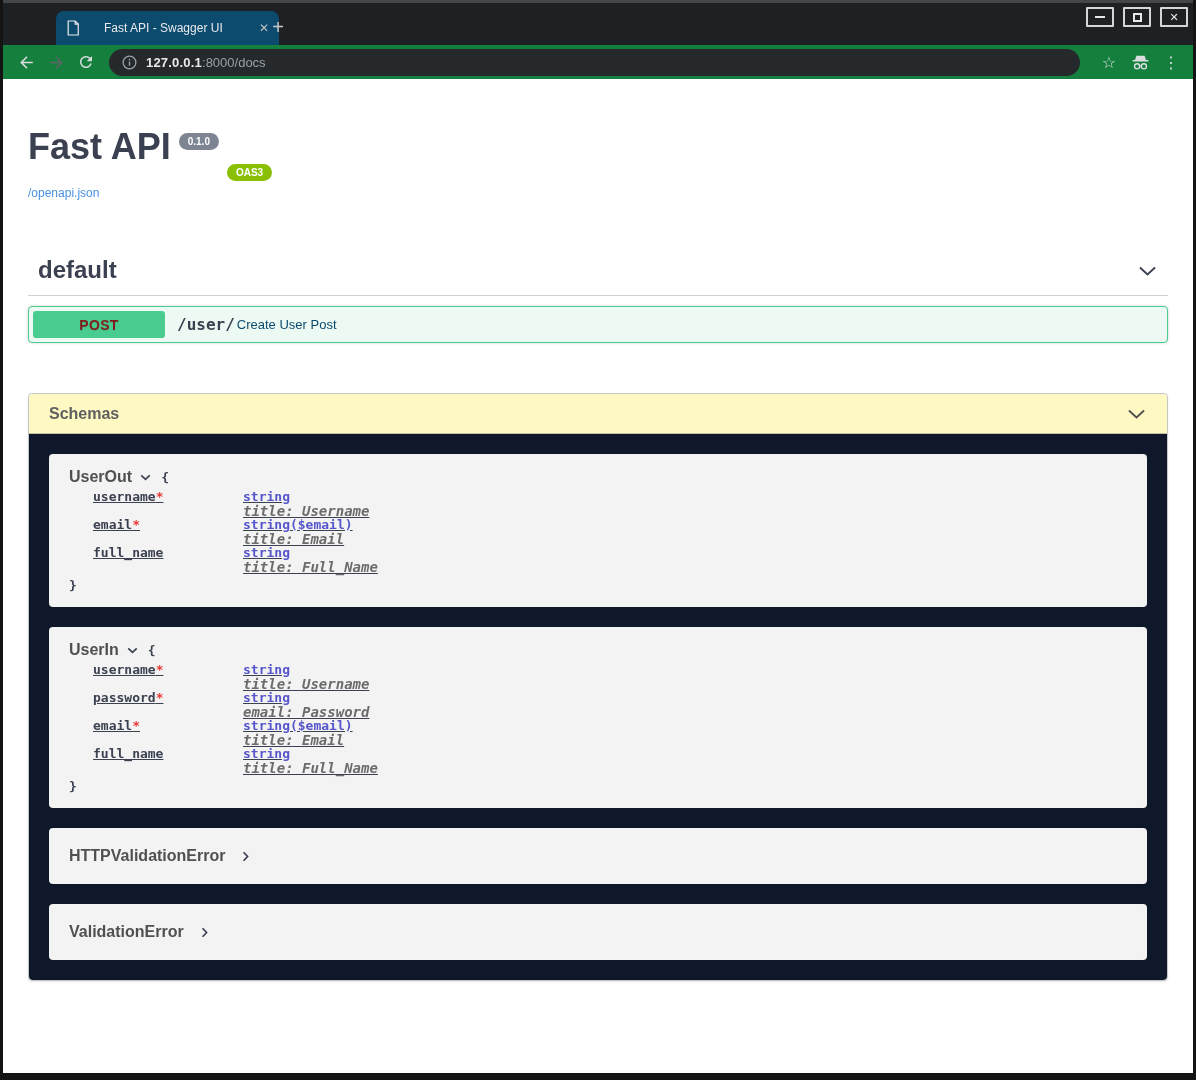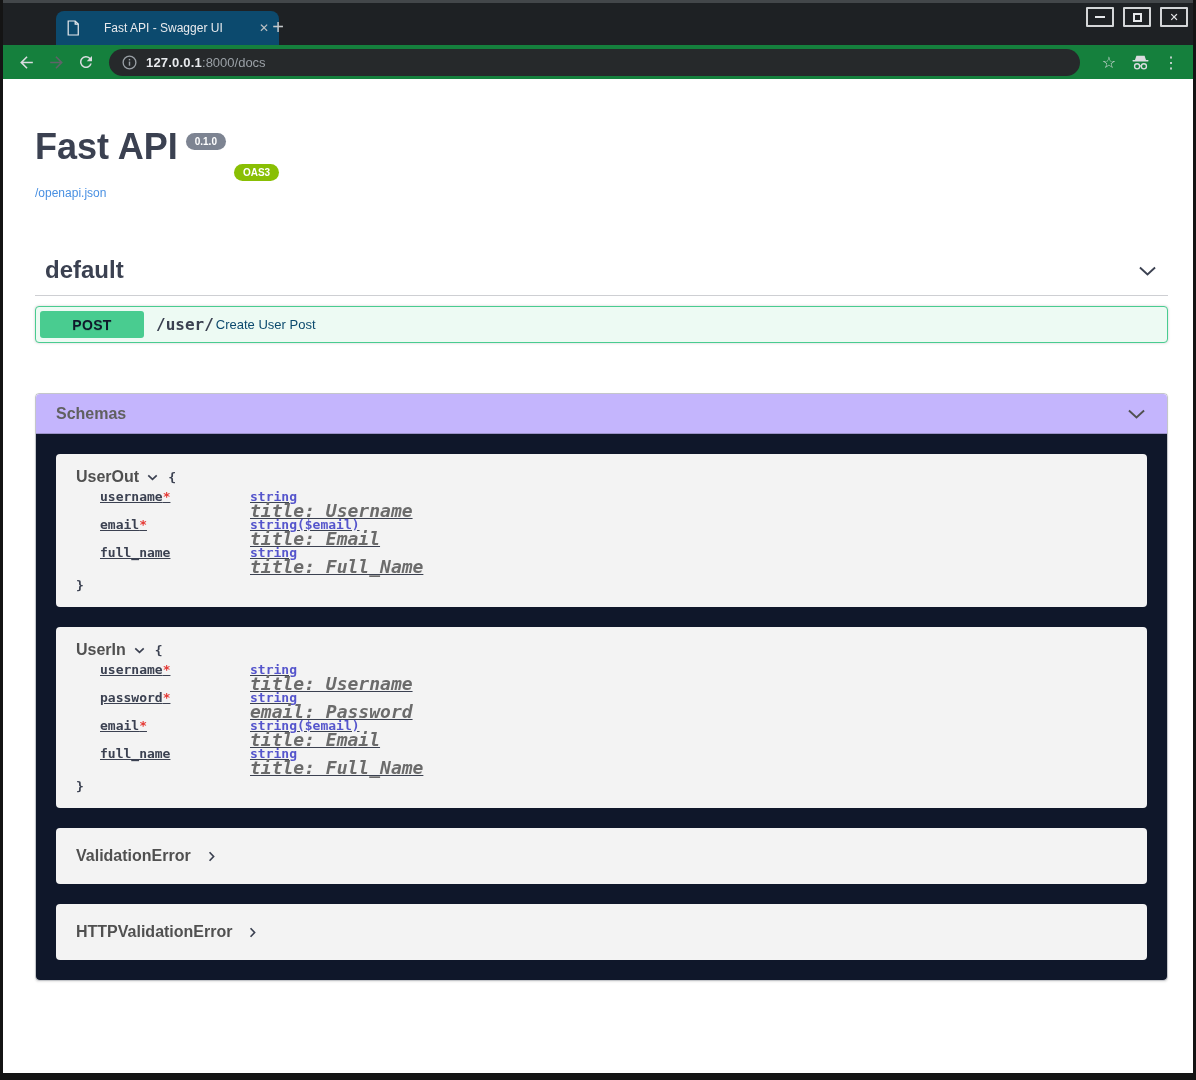--- a/index.html
+++ b/index.html
@@ -18,63 +18,63 @@
   .newtab { position:absolute; left:262px; bottom:5px; width:26px; height:26px; color:#c6c9cc; font-size:20px; display:flex; align-items:center; justify-content:center; border-radius:50%; }
 
   .toolbar { height:34px; background:#15803d; display:flex; align-items:center; padding:0 10px; }
   .nav-btn { width:26px; height:26px; display:flex; align-items:center; justify-content:center; margin-right:4px; }
   .urlbar { flex:1; height:27px; background:#26292b; border-radius:14px; margin:0 10px 0 6px; display:flex; align-items:center; padding:0 13px; gap:9px; font-size:13px; }
   .urlbar .host { color:#e8eaed; font-weight:bold; letter-spacing:.2px; }
   .urlbar .upath { color:#9aa0a6; }
   .tool-icn { color:#dadce0; display:flex; align-items:center; justify-content:center; width:24px; height:24px; margin-left:7px; font-size:16px; }
 
   
-  .page { height:994px; background:#ffffff; overflow:hidden;padding-left:7px; }
+  .page { height:994px; background:#ffffff; overflow:hidden; }
   .swagger { padding:0 25px; color:#3b4151; }
 
   .info { padding-top:48px; }
   .title-row { display:flex; align-items:flex-start; }
   .title-row h1 { font-size:36px; line-height:40px; font-weight:bold; color:#3b4151; }
   .badge { font-size:10px; font-weight:bold; color:#fff; border-radius:57px; padding:3px 9px; margin-left:8px; margin-top:6px; display:inline-block; }
   .badge.ver { background:#7d8492; }
   .badge.oas { background:#89bf04;margin-top:37px; }
   .spec-link { display:inline-block; margin-top:5px; font-size:12px; color:#4990e2; text-decoration:none; cursor:pointer; }
 
   .tag-section { margin-top:56px;text-align:right; }
   .tag-header { display:flex; align-items:center; justify-content:space-between; padding:0 10px 12px 10px; border-bottom:1px solid rgba(59,65,81,.25); cursor:pointer; }
   .tag-header h3 { font-size:24px; line-height:26px; color:#3b4151; font-weight:bold; }
   .chev { display:flex; align-items:center; }
 
   .opblock { margin-top:10px; border:1px solid #49cc90; background:#edfaf3; border-radius:4px; box-shadow:0 0 3px rgba(0,0,0,.19); padding:4px; display:flex; align-items:center; cursor:pointer; }
-  .method { background:#49cc90; color:#0f172a; font-weight:bold; font-size:14px; border-radius:3px; width:104px; height:27px; display:flex; align-items:center; justify-content:center; text-shadow:0 1px 0 rgba(0,0,0,.1); letter-spacing:.3px; }
+  .method { background:#49cc90; color:#7f1d1d; font-weight:bold; font-size:14px; border-radius:3px; width:132px; height:27px; display:flex; align-items:center; justify-content:center; text-shadow:0 1px 0 rgba(0,0,0,.1); letter-spacing:.3px; }
   .op-path { font-family:"DejaVu Sans Mono", monospace; font-weight:bold; font-size:16px; color:#3b4151; margin-left:12px; }
   .op-summary { font-size:13px; color:#0c4a6e; margin-left:2px; }
 
   .models { margin-top:50px; border:1px solid rgba(59,65,81,.3); border-radius:4px; box-shadow:0 1px 2px rgba(0,0,0,.1); }
-  .models-header { display:flex; align-items:center; justify-content:space-between; padding:9px 20px; background:#c4b5fd; border-bottom:1px solid rgba(59,65,81,.3); border-radius:4px 4px 0 0; cursor:pointer; }
+  .models-header { display:flex; align-items:center; justify-content:space-between; padding:9px 20px; background:#fef9c3; border-bottom:1px solid rgba(59,65,81,.3); border-radius:4px 4px 0 0; cursor:pointer; }
   .models-header h4 { font-size:16px; color:#606060; font-weight:bold; }
   .models-body { padding:20px; background:#0f172a; border-radius:0 0 4px 4px; }
 
   .model-box { background:#f3f3f3; border-radius:4px; padding:14px 20px; margin-bottom:20px; }
   .model-box:last-child { margin-bottom:0; }
   .model-box.collapsed { height:56px; display:flex; align-items:center; padding:0 20px; }
   .model-title { display:flex; align-items:center; cursor:pointer; }
   .mname { font-size:16px; font-weight:bold; color:#505050; }
   .chev-sm { display:flex; align-items:center; margin-left:7px; }
   .brace { font-family:"DejaVu Sans Mono", monospace; font-weight:bold; font-size:13px; color:#3b4151; }
   .model-title .brace { margin-left:9px; }
   .brace.close { margin-top:4px; }
 
   .props { margin:4px 0 0 24px;text-decoration:underline; }
   .prop-row { display:flex; }
   .prop-name { width:150px; font-family:"DejaVu Sans Mono", monospace; font-weight:bold; font-size:13px; line-height:14px; color:#3b4151; }
   .star { color:#e53935; }
   .prop-def { display:flex; flex-direction:column; }
   .prop-type { font-family:"DejaVu Sans Mono", monospace; font-weight:bold; font-size:13px; line-height:14px; color:#5555cc; }
-  .prop-title { font-family:"DejaVu Sans Mono", monospace; font-weight:bold; font-style:italic; font-size:18px; line-height:14px; color:#6b6b6b; }
+  .prop-title { font-family:"DejaVu Sans Mono", monospace; font-weight:bold; font-style:italic; font-size:14px; line-height:14px; color:#6b6b6b; }
 </style>
 </head>
 <body>
 
 <div class="window">
 
   <div class="titlebar">
     <div class="win-controls">
       <div class="win-btn">
           <span class="glyph-min"></span>
@@ -251,39 +251,39 @@
                     <span class="prop-type">string</span>
                     <span class="prop-title">title: Full_Name</span>
                   </span>
               </div>
             </div>
             <div class="brace close">}</div>
           </div>
 
           <div class="model-box collapsed">
             <div class="model-title">
+              <span class="mname">HTTPValidationError</span>
+              <span class="chev-sm" style="margin-left:14px;">
+                <svg width="13" height="13" viewBox="0 0 20 20">
+                    <path d="M7 3.5 13.2 10 7 16.5" fill="none" stroke="#3b4151" stroke-width="2.6"></path>
+                  </svg>
+              </span>
+            </div>
+          </div>
+
+          <div class="model-box collapsed">
+            <div class="model-title">
               <span class="mname">ValidationError</span>
               <span class="chev-sm" style="margin-left:14px;">
                 <svg width="13" height="13" viewBox="0 0 20 20">
                     <path d="M7 3.5 13.2 10 7 16.5" fill="none" stroke="#3b4151" stroke-width="2.6"></path>
                   </svg>
               </span>
             </div>
           </div>
 
-          <div class="model-box collapsed">
-            <div class="model-title">
-              <span class="mname">HTTPValidationError</span>
-              <span class="chev-sm" style="margin-left:14px;">
-                <svg width="13" height="13" viewBox="0 0 20 20">
-                    <path d="M7 3.5 13.2 10 7 16.5" fill="none" stroke="#3b4151" stroke-width="2.6"></path>
-                  </svg>
-              </span>
-            </div>
-          </div>
-
         </div>
       </div>
 
     </div>
   </div>
 
 </div>
 
 </body></html>

